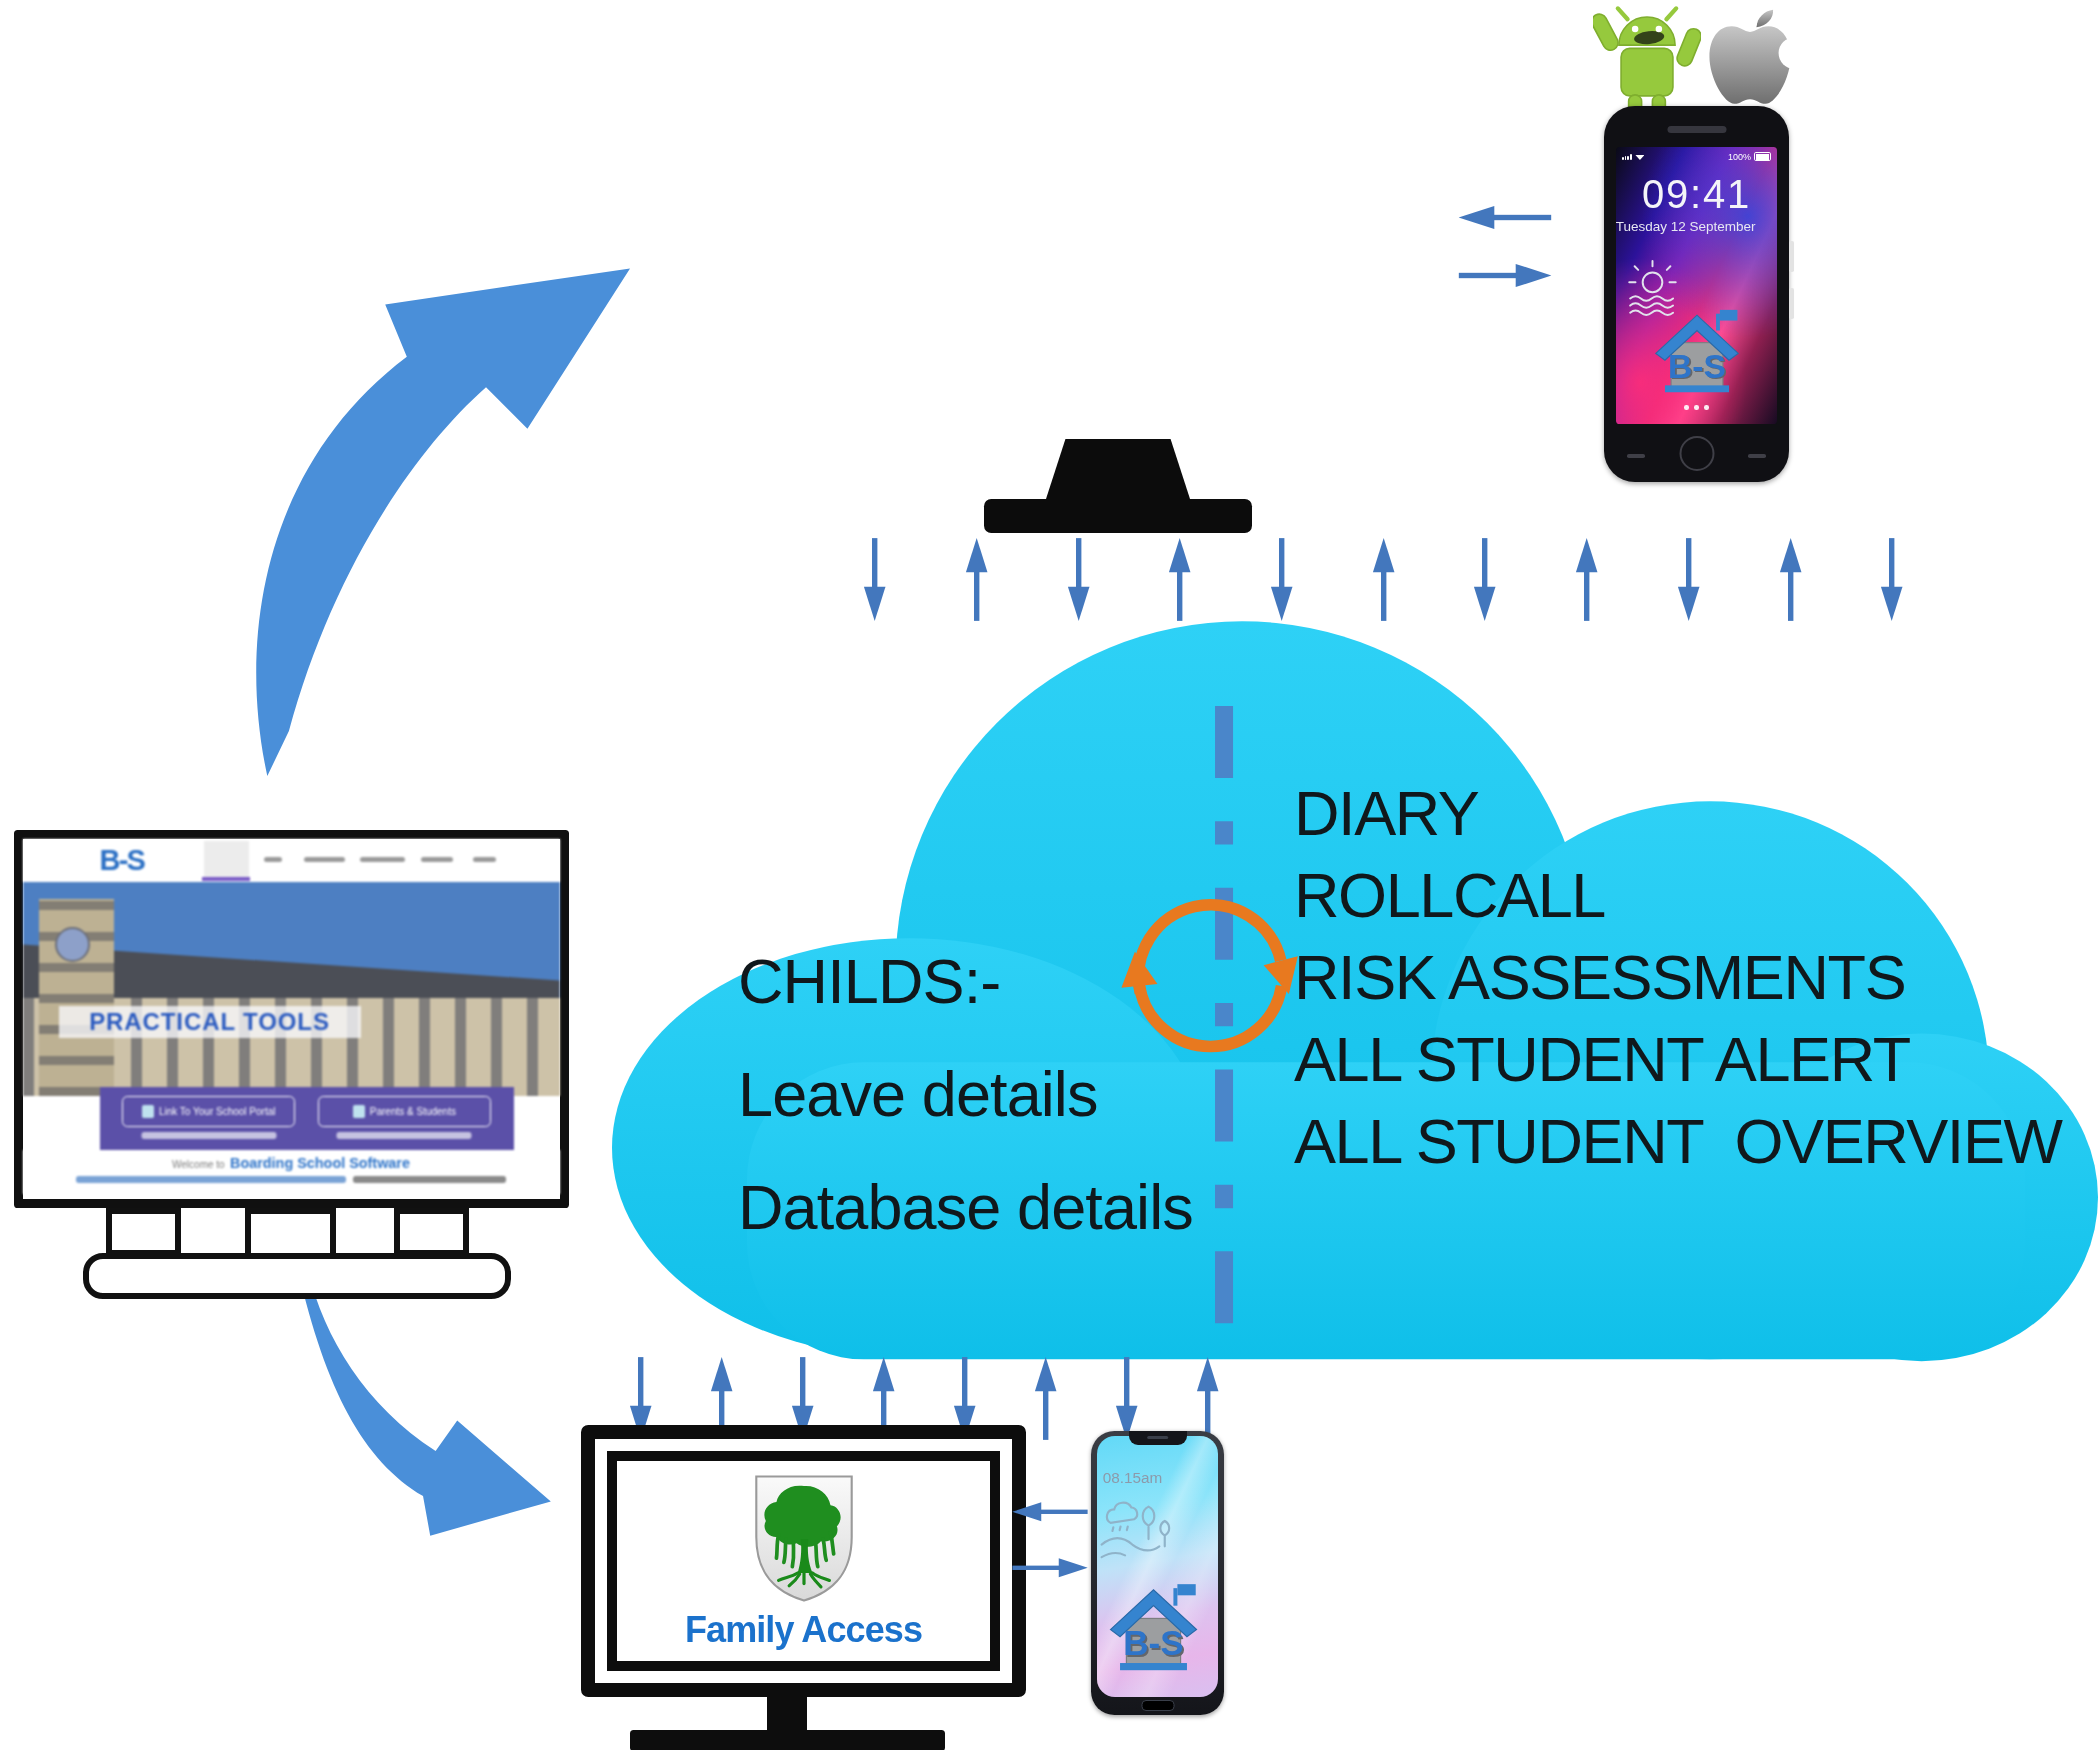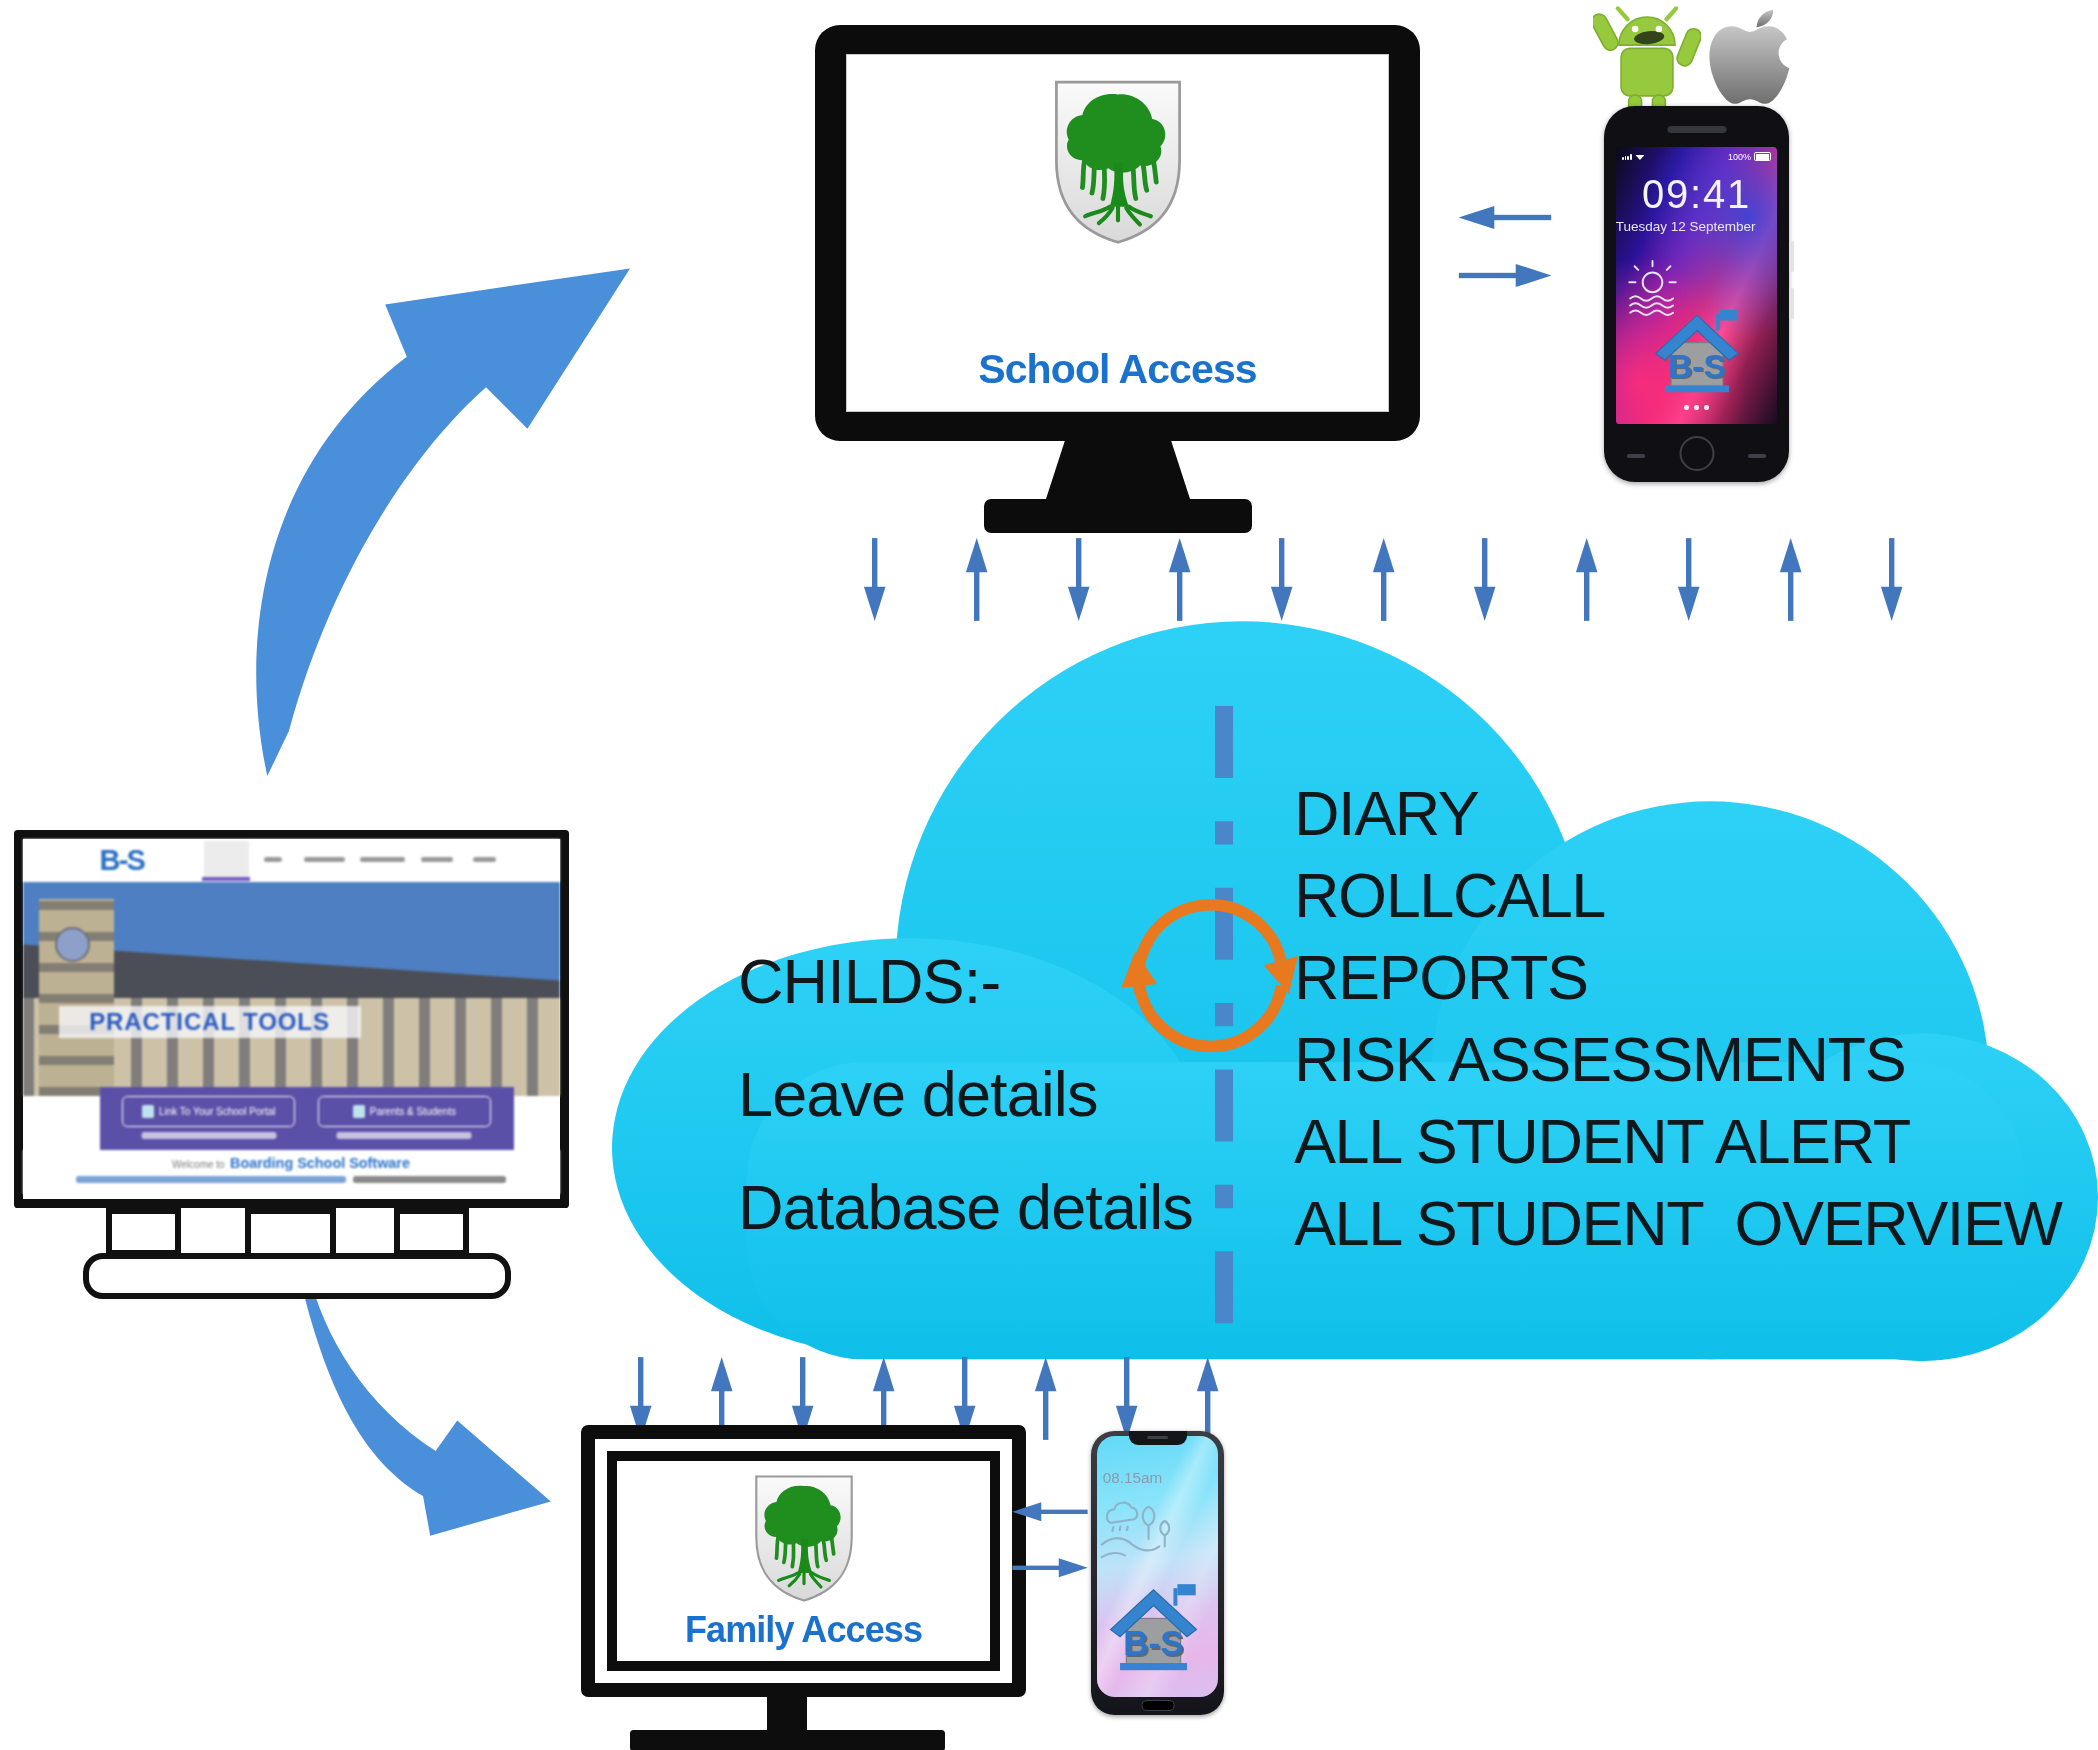--- a/index.html
+++ b/index.html
@@ -183,28 +183,20 @@
         <rect x="18" y="108" width="84" height="9" fill="#3584cf"></rect>
       </symbol>
     </defs>
   </svg>
 
   <svg class="abs" style="left:0;top:0" width="2098" height="1751" viewBox="0 0 2331 1945">
     <path d="M297,862 C262,700 298,512 452,396 L428,338 L700,298 L586,476 L540,430 C452,508 366,646 321,812 Z" fill="#4a8fd9"></path>
     <path d="M337,1388 C352,1472 398,1556 484,1612 L508,1578 L612,1668 L478,1706 L470,1662 C402,1622 360,1540 329,1402 Z" fill="#4a8fd9"></path>
   </svg>
 
-  <div class="abs monitor-school">
-    <div class="screen">
-      <svg class="shield" viewBox="0 0 100 122">
-        <use href="#sym-shield"></use>
-      </svg>
-      <div class="access-label">School Access</div>
-    </div>
-  </div>
   <div class="abs neck-school"></div>
   <div class="abs base-school"></div>
 
   <svg class="abs" style="left:1593px;top:3.6px" width="108" height="119" viewBox="0 0 100 110">
     <g stroke="#7fae2e" stroke-width="1.5" fill="#96c93d">
       <path d="M32,14 L23,4" stroke="#96c93d" stroke-width="4" stroke-linecap="round"></path>
       <path d="M68,14 L77,4" stroke="#96c93d" stroke-width="4" stroke-linecap="round"></path>
       <path d="M24,38 A26,26 0 0 1 76,38 Z"></path>
       <rect x="4" y="8" width="14" height="36" rx="7" transform="rotate(-28 11 26)"></rect>
       <rect x="82" y="22" width="14" height="36" rx="7" transform="rotate(22 89 40)"></rect>
@@ -323,21 +315,20 @@
   </svg>
 
   <div class="abs cloud-left">
     <div class="cl-line">CHILDS:-</div>
     <div class="cl-line">Leave details</div>
     <div class="cl-line">Database details</div>
   </div>
   <div class="abs cloud-right">
     <div class="cl-line">DIARY</div>
     <div class="cl-line">ROLLCALL</div>
-    <div class="cl-line">REPORTS</div>
     <div class="cl-line">RISK ASSESSMENTS</div>
     <div class="cl-line">ALL STUDENT ALERT</div>
     <div class="cl-line">ALL STUDENT  OVERVIEW</div>
   </div>
 
   <svg class="va" style="left:629px;top:1357px" viewBox="0 0 26 92" width="23.4" height="83">
       <use href="#sym-arrow-v"></use>
     </svg>
   <svg class="va up" style="left:710px;top:1357px" viewBox="0 0 26 92" width="23.4" height="83">
       <use href="#sym-arrow-v"></use>

